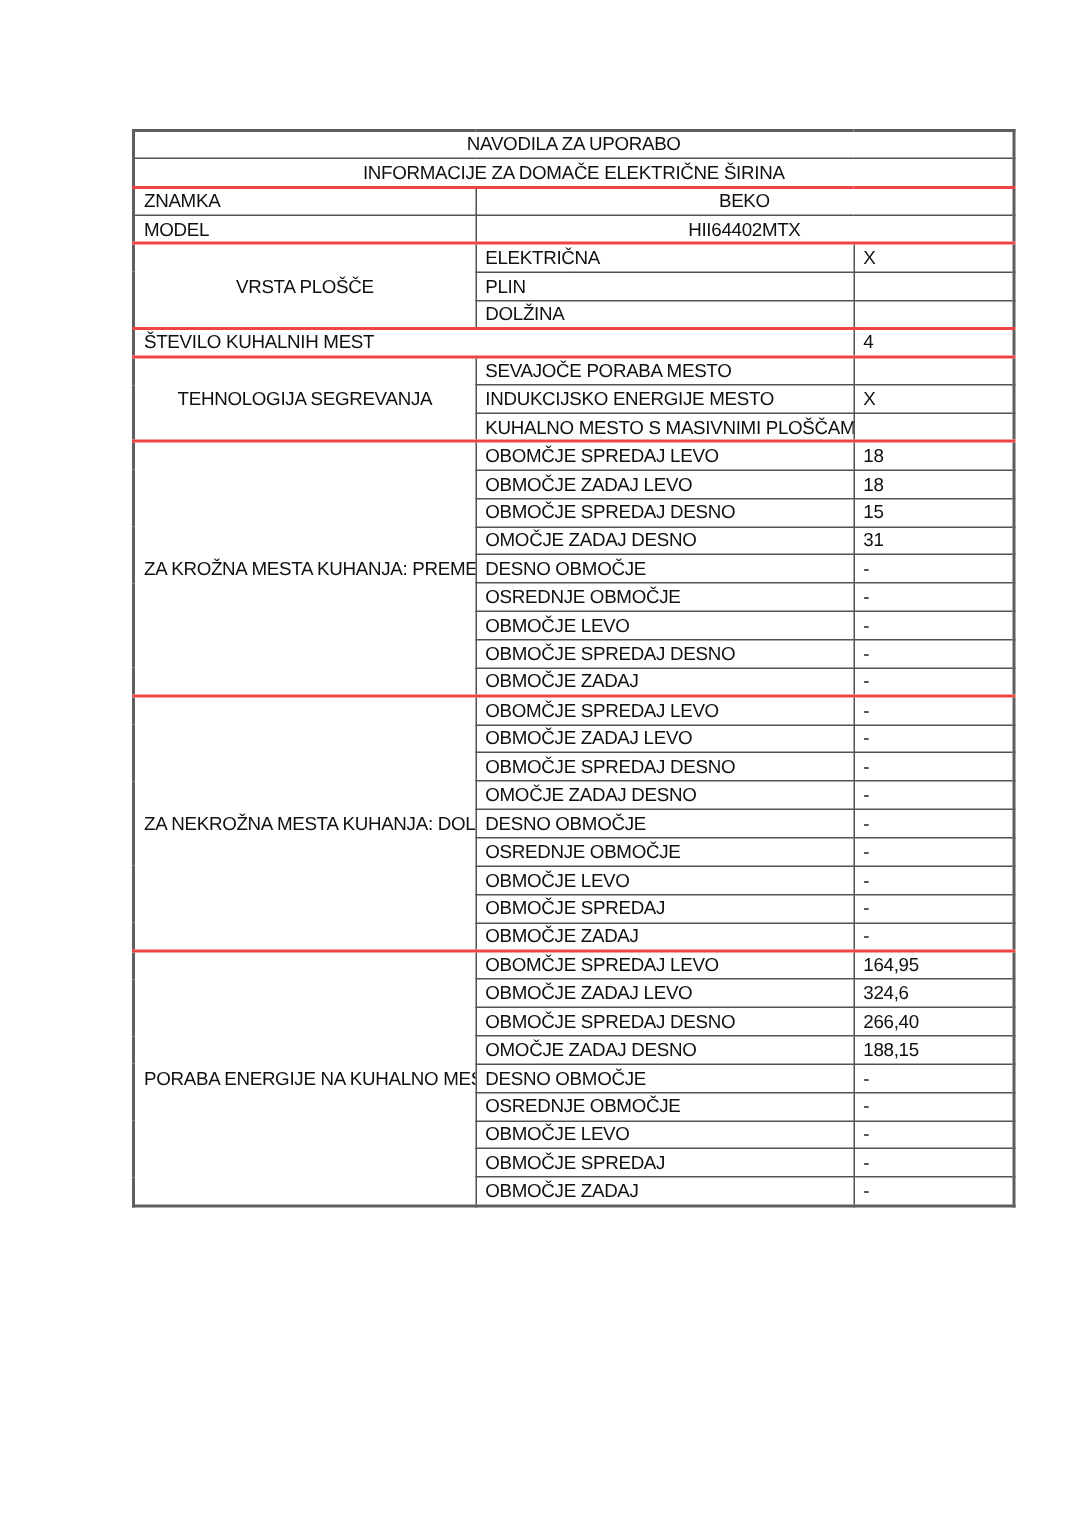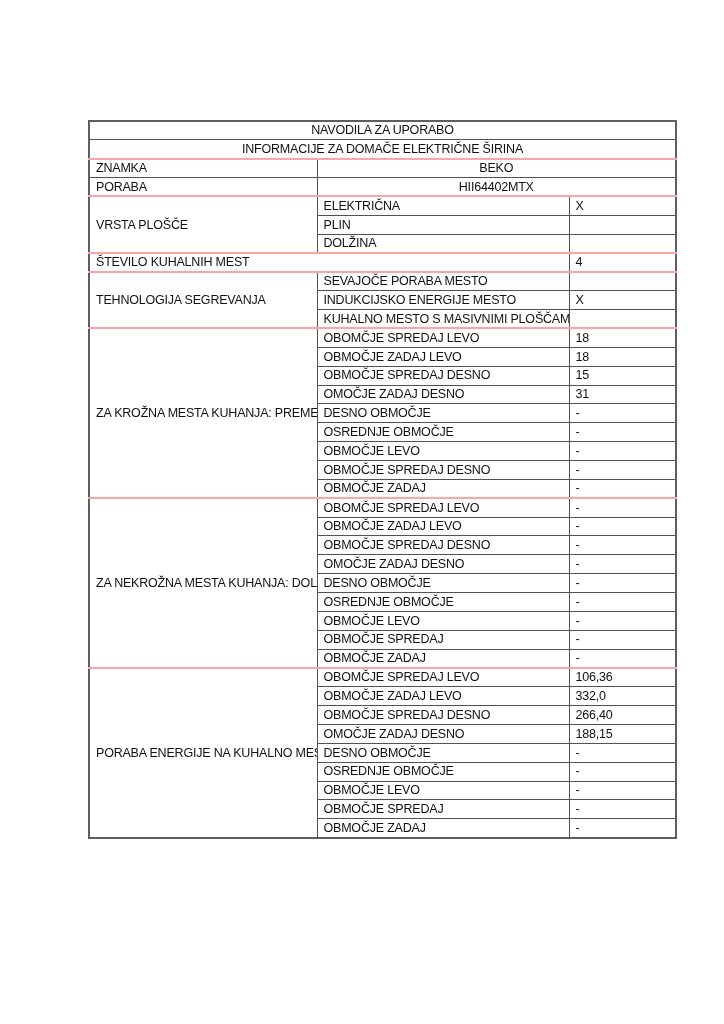--- a/index.html
+++ b/index.html
@@ -17,34 +17,34 @@
   }
   table.spec {
     position: absolute;
     left: 88px; top: 86px;
     width: 587px;
     border-collapse: collapse;
     table-layout: fixed;
     font-size: 12.5px;
     letter-spacing: -0.2px;
     border: 2px solid #5e5e5e;
-    margin-top: 34px;
   }
   table.spec td {
     border: 1px solid #525252;
     height: 18.87px;
     padding: 0 6px;
     vertical-align: middle;
     white-space: nowrap;
     overflow: hidden;
     line-height: 1.15;
   }
-  tr.sec > td { border-top: 2px solid #fca5a5; }
+  tr.sec > td { border-top: 2px solid #ef4444; }
   td.center { text-align: center; }
   td.group-label {
+    text-align: center;
     white-space: normal;
     padding: 2px 4px;
     line-height: 1.45;
   }
 </style>
 </head>
 <body>
 
 <div class="page">
   <table class="spec">
@@ -60,21 +60,21 @@
       </tr>
       <tr>
         <td class="center" colspan="3">INFORMACIJE ZA DOMAČE ELEKTRIČNE ŠIRINA</td>
       </tr>
 
       <tr class="sec">
         <td>ZNAMKA</td>
         <td class="center" colspan="2">BEKO</td>
       </tr>
       <tr>
-        <td>PORABA</td>
+        <td>MODEL</td>
         <td class="center" colspan="2">HII64402MTX</td>
       </tr>
 
       <tr class="sec">
         <td class="group-label" rowspan="3">VRSTA PLOŠČE</td>
         <td>ELEKTRIČNA</td>
         <td>X</td>
       </tr>
       <tr>
         <td>PLIN</td>
@@ -176,25 +176,25 @@
         <td>-</td>
       </tr>
       <tr>
         <td>OBMOČJE ZADAJ</td>
         <td>-</td>
       </tr>
 
       <tr class="sec">
         <td class="group-label" rowspan="9">PORABA ENERGIJE NA KUHALNO MESTO, IZRAČUNANA NA KG EC, ELEKTRIČNO KUHANJE WH/KG</td>
         <td>OBOMČJE SPREDAJ LEVO</td>
-        <td>106,36</td>
+        <td>164,95</td>
       </tr>
       <tr>
         <td>OBMOČJE ZADAJ LEVO</td>
-        <td>332,0</td>
+        <td>324,6</td>
       </tr>
       <tr>
         <td>OBMOČJE SPREDAJ DESNO</td>
         <td>266,40</td>
       </tr>
       <tr>
         <td>OMOČJE ZADAJ DESNO</td>
         <td>188,15</td>
       </tr>
       <tr>

